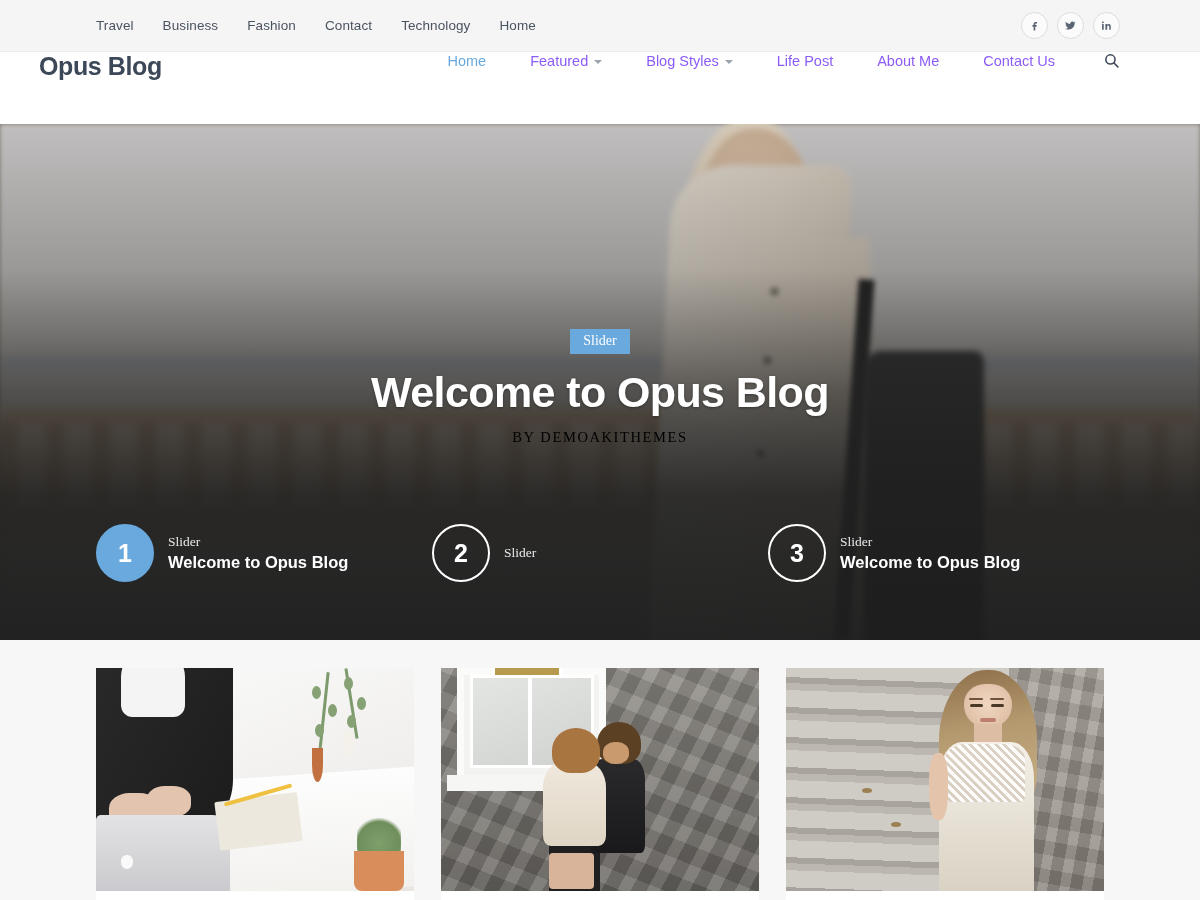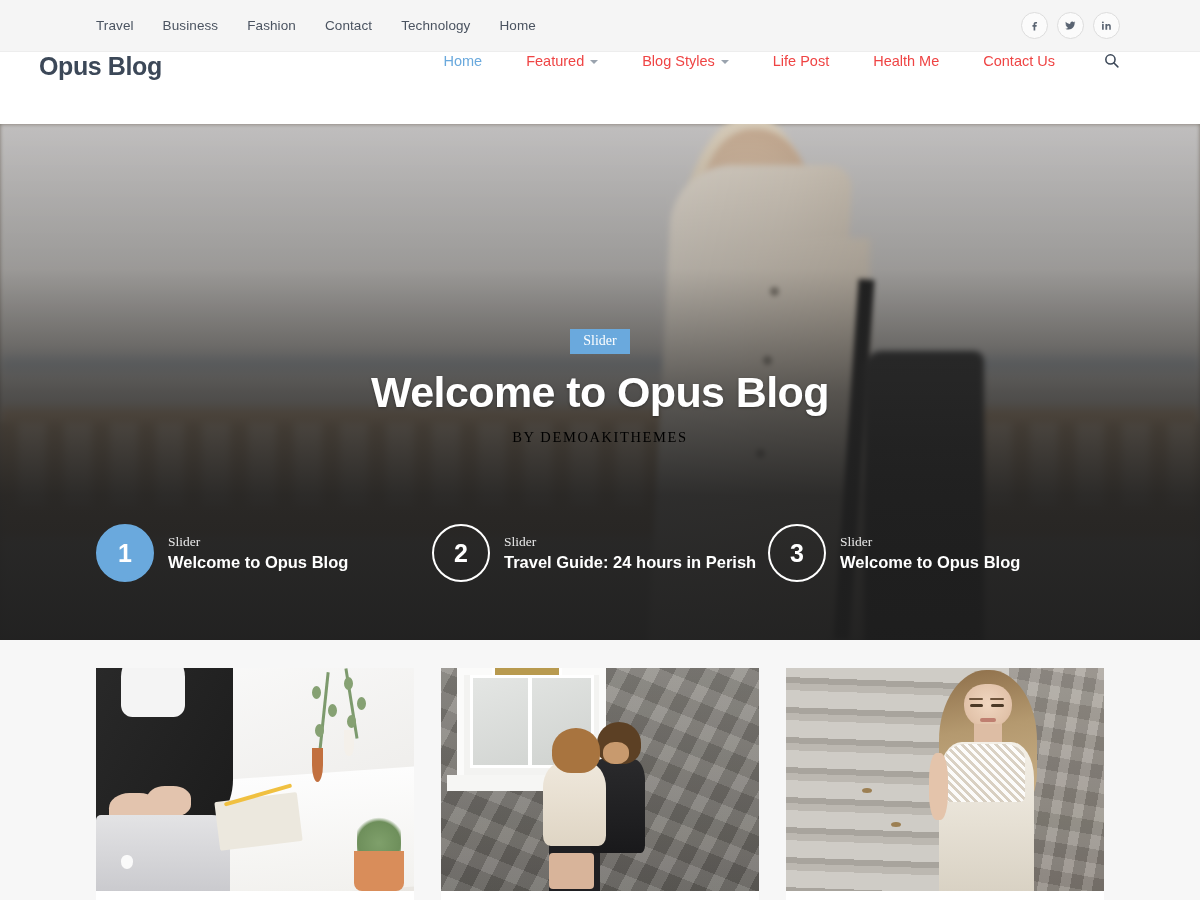--- a/index.html
+++ b/index.html
@@ -58,21 +58,21 @@
   .logo {
     font-size: 25px;
     font-weight: bold;
     color: #3c4858;
     letter-spacing: -0.4px;
     cursor: pointer;
   }
   .mainnav { display: flex; align-items: center; gap: 8px; }
   .mainnav-item {
     font-size: 14.5px;
-    color: #ef4444;
+    color: #8b5cf6;
     padding: 0 18px;
     display: flex;
     align-items: center;
     gap: 6px;
     cursor: pointer;
     white-space: nowrap;
   }
   .mainnav-item.active { color: #6aa9dd; }
   .caret {
     width: 0; height: 0;
@@ -581,21 +581,21 @@
       <i class="caret"></i>
     </span>
     <span class="mainnav-item">
       <span>Blog Styles</span>
       <i class="caret"></i>
     </span>
     <span class="mainnav-item">
       <span>Life Post</span>
     </span>
     <span class="mainnav-item">
-      <span>Health Me</span>
+      <span>About Me</span>
     </span>
     <span class="mainnav-item">
       <span>Contact Us</span>
     </span>
     <span class="search-btn">
       <svg width="17" height="17" viewBox="0 0 24 24" fill="none" stroke="currentColor" stroke-width="2.2" stroke-linecap="round">
         <circle cx="10.5" cy="10.5" r="6.5"></circle>
           <line x1="15.5" y1="15.5" x2="21" y2="21"></line>
       </svg>
     </span>
@@ -633,21 +633,20 @@
       <div class="thumb-num">1</div>
       <div>
         <div class="thumb-cat">Slider</div>
         <div class="thumb-title">Welcome to Opus Blog</div>
       </div>
     </div>
     <div class="thumb">
       <div class="thumb-num">2</div>
       <div>
         <div class="thumb-cat">Slider</div>
-        <div class="thumb-title">Travel Guide: 24 hours in Perish</div>
       </div>
     </div>
     <div class="thumb">
       <div class="thumb-num">3</div>
       <div>
         <div class="thumb-cat">Slider</div>
         <div class="thumb-title">Welcome to Opus Blog</div>
       </div>
     </div>
   </div>

